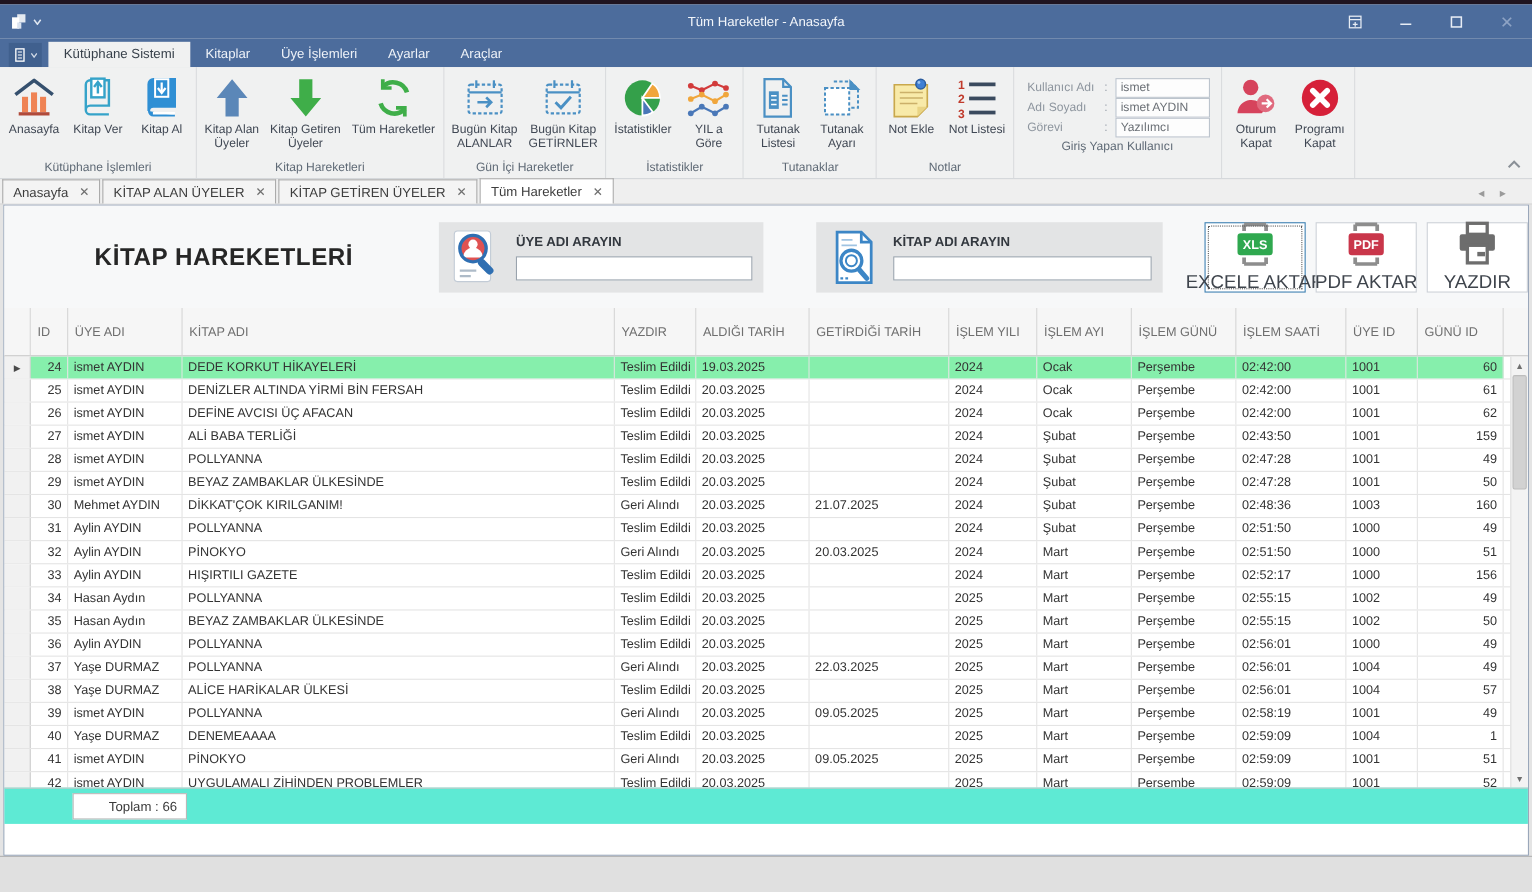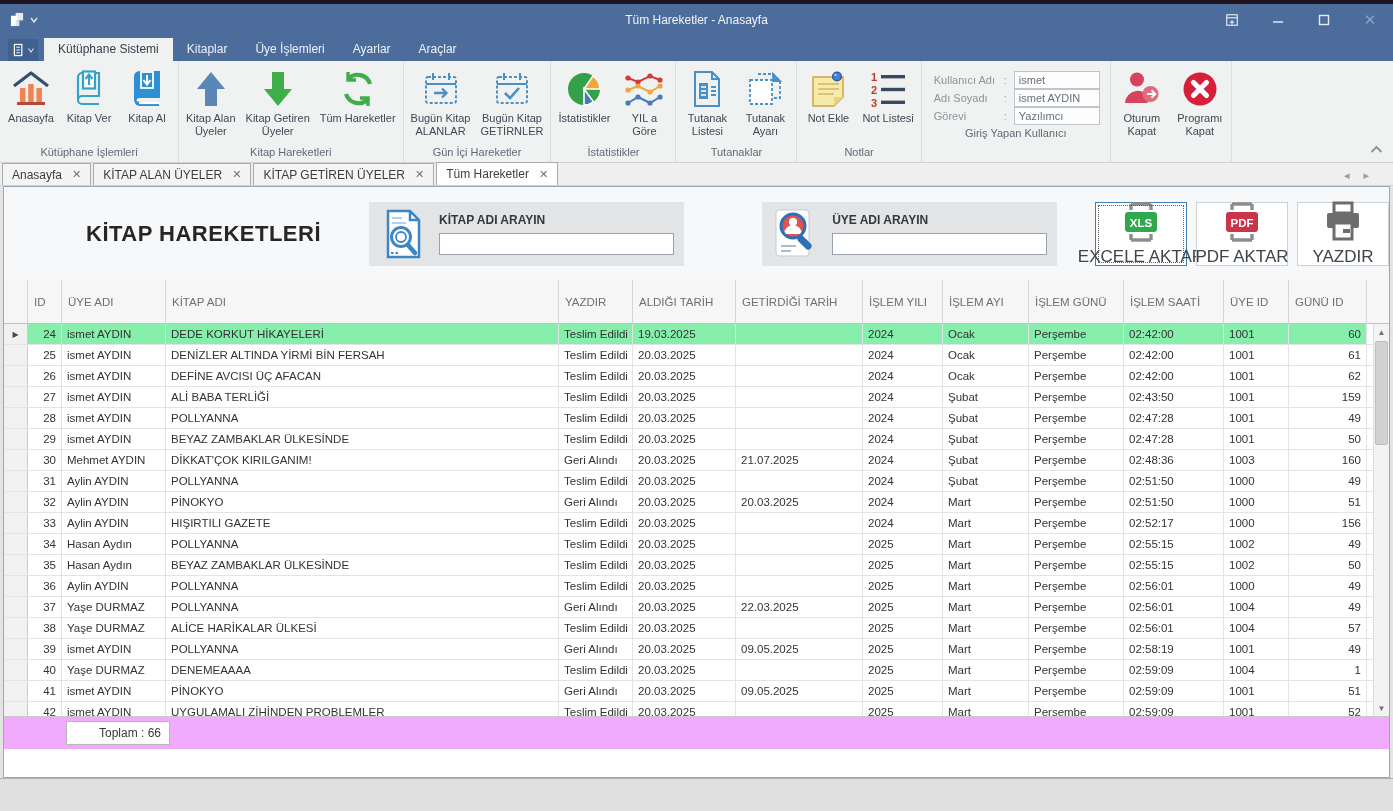--- a/index.html
+++ b/index.html
@@ -77,21 +77,21 @@
   .g-ind { flex:none; background:#f1f1f1; border-right:1px solid #cccccc; display:flex; align-items:center; justify-content:center; font-size:8px; color:#4a4a4a; }
   .g-row.sel .g-cell { background:#86efac; }
 
   
   .v-scroll { position:absolute; top:0; right:0; width:16px; height:100%; background:#f3f3f3; border-left:1px solid #dedede; }
   .v-arrow { height:16px; display:flex; align-items:center; justify-content:center; font-size:8px; color:#6f6f6f; cursor:pointer; }
   .v-arrow.down { position:absolute; bottom:0; left:0; right:0; }
   .v-thumb { position:absolute; top:17px; left:1px; width:13px; height:104px; background:#d2d2d2; border:1px solid #bdbdbd; border-radius:2px; cursor:grab; }
 
   
-  .grid-footer { height:33px; border-top:1px solid #c9c9c9; background:#f0abfc; position:relative; }
+  .grid-footer { height:33px; border-top:1px solid #c9c9c9; background:#5eead4; position:relative; }
   .total-box { position:absolute; left:62px; top:4px; width:104px; height:24px; background:#fff; border:1px solid #b9b9b9; display:flex; align-items:center; justify-content:flex-end; padding-right:8px; font-size:12px; color:#3a3a3a; }
 
   
   .status-strip { height:33px; background:#e0e0e0; border-top:1px solid #b2b2b2; }
 
   svg { display:block; }
 </style>
 </head>
 <body>
 
@@ -437,53 +437,53 @@
       </div>
     </div>
   <div class="tab-scrollers">◂▸</div>
 </div>
 
 <div class="panel">
 
   <div class="panel-header">
     <div class="page-title">KİTAP HAREKETLERİ</div>
 
-    <div class="search-panel book">
-      <div class="sp-icon">
-        <svg width="48" height="52" viewBox="0 0 48 52" fill="none">
-          <path d="M9 3 h22 l9 9 v37 H9 Z" stroke="#3c86c6" stroke-width="2.5" fill="#fff"></path>
-          <path d="M31 3 v9 h9" stroke="#3c86c6" stroke-width="2.5"></path>
-          <path d="M13 10 h10 M13 15 h14" stroke="#9fc3e2" stroke-width="1.5"></path>
-          <circle cx="22" cy="29" r="9.5" stroke="#3c86c6" stroke-width="3"></circle>
-          <circle cx="22" cy="29" r="5" stroke="#3c86c6" stroke-width="1.8"></circle>
-          <line x1="29" y1="37" x2="36" y2="45" stroke="#3c86c6" stroke-width="4.5" stroke-linecap="round"></line>
-          <path d="M12 45 h8" stroke="#3c86c6" stroke-width="2" stroke-dasharray="2.5 2"></path>
-        </svg>
-      </div>
-      <div class="sp-right">
-        <div class="sp-label">KİTAP ADI ARAYIN</div>
-        <input value="" style="">
-      </div>
-    </div>
-
     <div class="search-panel member">
       <div class="sp-icon">
         <svg width="48" height="52" viewBox="0 0 48 52">
           <rect x="4" y="2" width="33" height="46" rx="3" fill="#fff" stroke="#c2cbd6"></rect>
           <line x1="9" y1="38" x2="24" y2="38" stroke="#aebbc8" stroke-width="2"></line>
           <line x1="9" y1="43" x2="19" y2="43" stroke="#aebbc8" stroke-width="2"></line>
           <circle cx="21" cy="18" r="12" fill="#e05252"></circle>
           <circle cx="21" cy="14" r="4.2" fill="#fff"></circle>
           <path d="M12 26 a9 9 0 0 1 18 0 Z" fill="#fff"></path>
           <circle cx="21" cy="18" r="12" fill="none" stroke="#2f6fb2" stroke-width="3"></circle>
           <rect x="29" y="26" width="17" height="7" rx="3.5" transform="rotate(45 29 26)" fill="#2f6fb2"></rect>
         </svg>
       </div>
       <div class="sp-right">
         <div class="sp-label">ÜYE ADI ARAYIN</div>
+        <input value="" style="">
+      </div>
+    </div>
+
+    <div class="search-panel book">
+      <div class="sp-icon">
+        <svg width="48" height="52" viewBox="0 0 48 52" fill="none">
+          <path d="M9 3 h22 l9 9 v37 H9 Z" stroke="#3c86c6" stroke-width="2.5" fill="#fff"></path>
+          <path d="M31 3 v9 h9" stroke="#3c86c6" stroke-width="2.5"></path>
+          <path d="M13 10 h10 M13 15 h14" stroke="#9fc3e2" stroke-width="1.5"></path>
+          <circle cx="22" cy="29" r="9.5" stroke="#3c86c6" stroke-width="3"></circle>
+          <circle cx="22" cy="29" r="5" stroke="#3c86c6" stroke-width="1.8"></circle>
+          <line x1="29" y1="37" x2="36" y2="45" stroke="#3c86c6" stroke-width="4.5" stroke-linecap="round"></line>
+          <path d="M12 45 h8" stroke="#3c86c6" stroke-width="2" stroke-dasharray="2.5 2"></path>
+        </svg>
+      </div>
+      <div class="sp-right">
+        <div class="sp-label">KİTAP ADI ARAYIN</div>
         <input value="" style="">
       </div>
     </div>
 
     <div class="export-row" id="export-row">
         <div class="exp-btn focused">
           <span>
             <svg width="44" height="42" viewBox="0 0 44 42">
               <path d="M12 3 h20 M12 3 v6 M32 3 v6 M12 39 h20 M12 39 v-6 M32 39 v-6" stroke="#8d8d8d" stroke-width="3.4" fill="none"></path>
               <rect x="6" y="11" width="32" height="20" rx="3" fill="#2fa84f"></rect>

